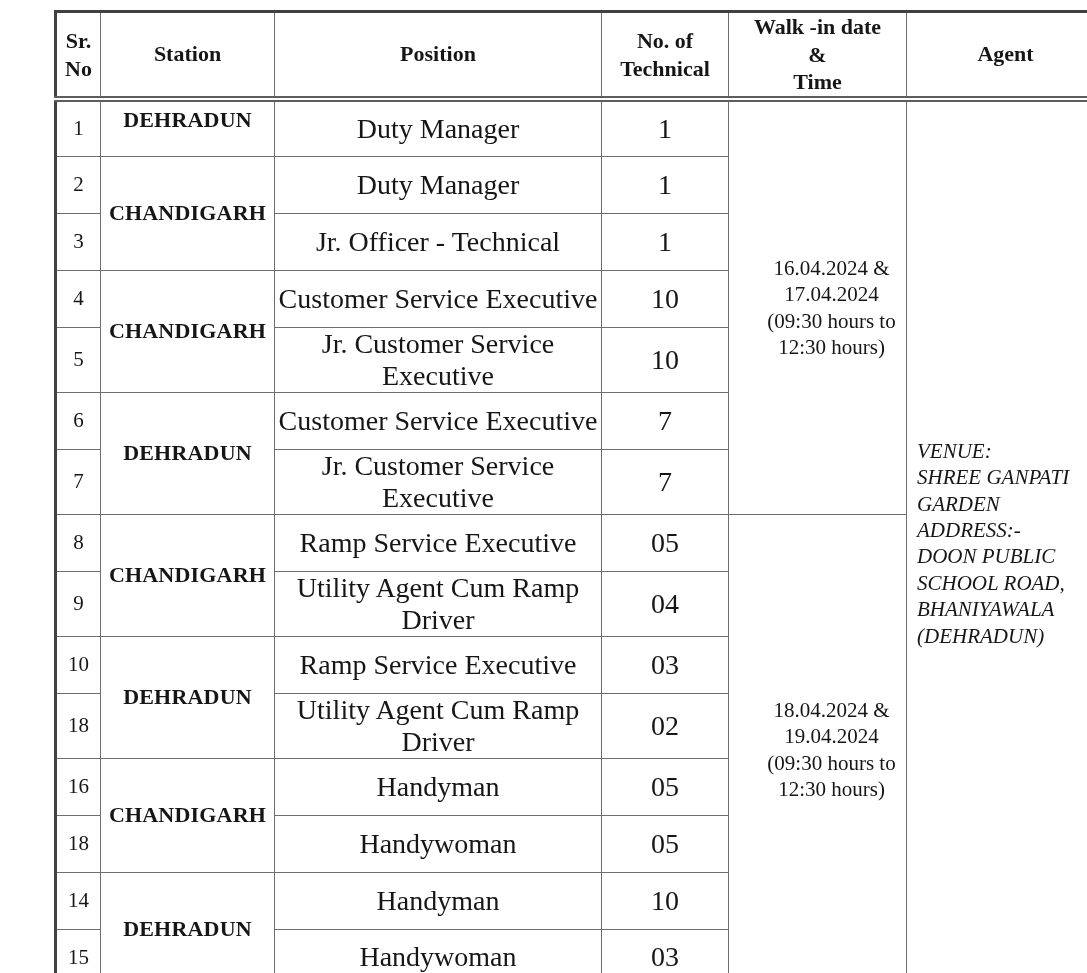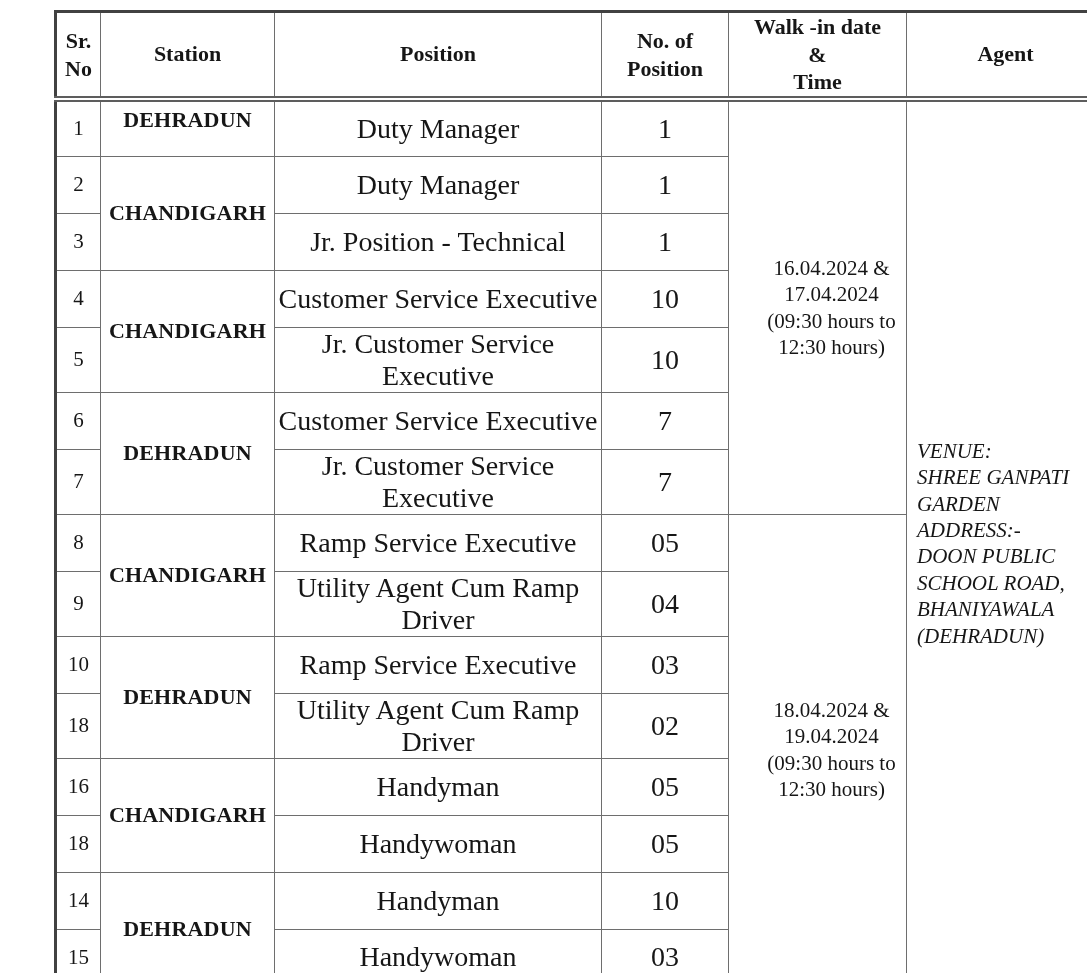--- a/index.html
+++ b/index.html
@@ -68,21 +68,21 @@
     <col style="width:178px">
     <col style="width:199px">
   </colgroup>
   <thead>
     <tr>
       <th class="preline">Sr.
 No</th>
       <th>Station</th>
       <th>Position</th>
       <th class="preline">No. of
-Position</th>
+Technical</th>
       <th class="preline">Walk -in date
 &amp;
 Time</th>
       <th>Agent</th>
     </tr>
   </thead>
   <tbody>
     <tr>
       <td class="sr-cell">1</td>
       <td class="station-cell station-top">DEHRADUN</td>
@@ -102,21 +102,21 @@
 (DEHRADUN)</td>
     </tr>
     <tr>
       <td class="sr-cell">2</td>
       <td rowspan="2" class="station-cell">CHANDIGARH</td>
       <td>Duty Manager</td>
       <td>1</td>
     </tr>
     <tr>
       <td class="sr-cell">3</td>
-      <td>Jr. Position - Technical</td>
+      <td>Jr. Officer - Technical</td>
       <td>1</td>
     </tr>
     <tr>
       <td class="sr-cell">4</td>
       <td rowspan="2" class="station-cell">CHANDIGARH</td>
       <td>Customer Service Executive</td>
       <td>10</td>
     </tr>
     <tr>
       <td class="sr-cell">5</td>

